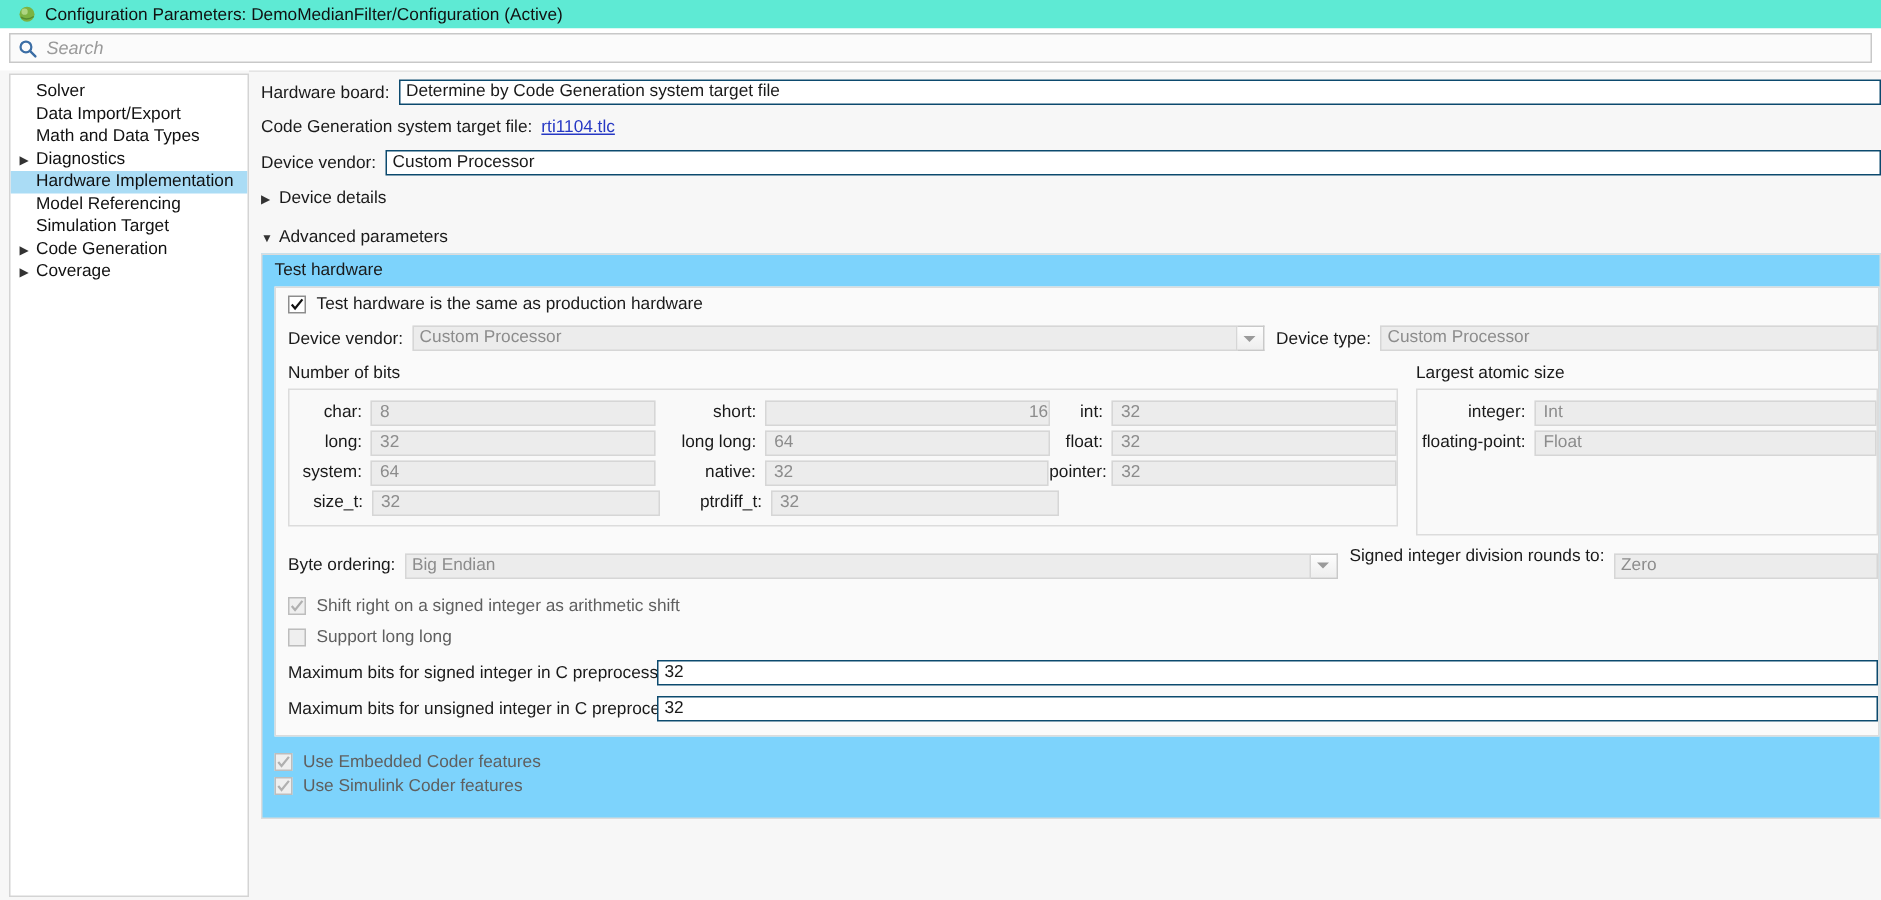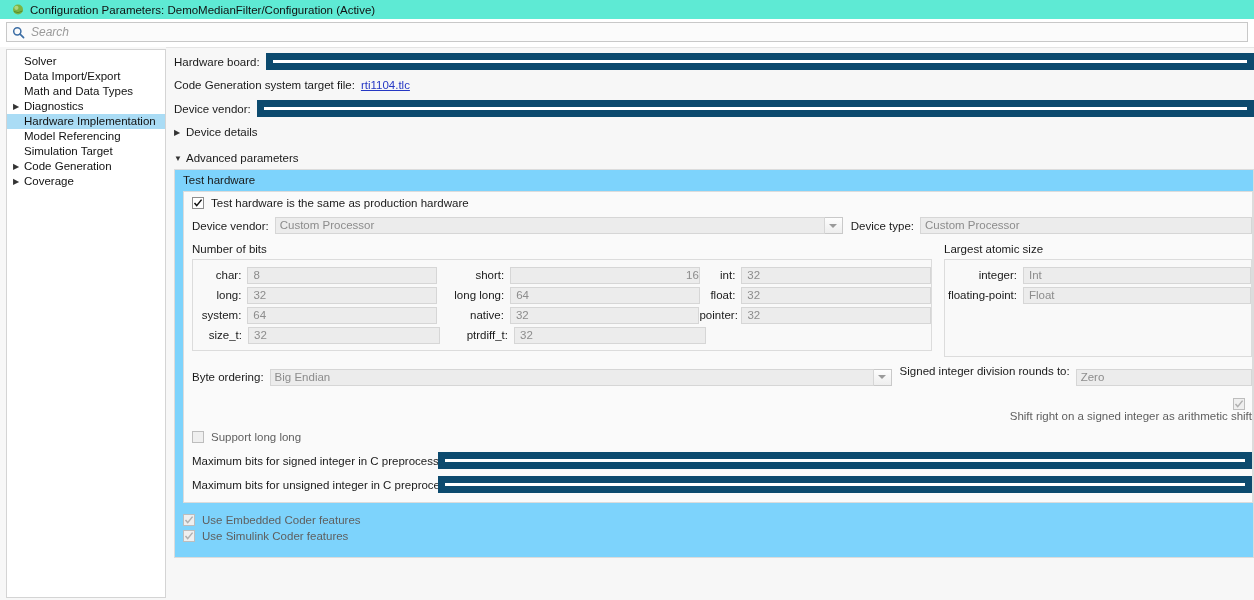--- a/index.html
+++ b/index.html
@@ -119,21 +119,21 @@
 
   .row {
     display: flex;
     align-items: center;
     margin-bottom: 8px;
   }
   .lbl { white-space: nowrap; color: #1a1a1a; }
 
   .fld {
     height: 17px;
-    border: 7px solid #0c4a6e;
+    border: 1px solid #0c4a6e;
     background: #ffffff;
     box-sizing: border-box;
     line-height: 15px;
     padding-left: 4px;
     font-size: 11.5px;
     color: #1a1a1a;
     overflow: hidden;
     white-space: nowrap;
   }
   .fld.disabled {
@@ -437,21 +437,21 @@
         <div class="row" style="margin-top:8px;margin-bottom:9px;">
           <span class="lbl" style="margin-right:6px;">Byte ordering:</span>
           <span class="fld disabled" style="width:604px;">Big Endian</span>
           <span class="combo-btn">
             <span class="arr"></span>
           </span>
           <span class="lbl" style="margin:0 6px 12px 8px;">Signed integer division rounds to:</span>
           <span class="fld disabled grow">Zero</span>
         </div>
 
-        <div class="cb-row" style="margin-bottom:9px;flex-direction:column;">
+        <div class="cb-row" style="margin-bottom:9px;">
           <span class="cb disabled">
             <svg width="10" height="10" viewBox="0 0 10 10">
               <polyline points="1.5,5 3.7,7.6 8.6,1.6" stroke="#b0b0b0" stroke-width="1.5" fill="none"></polyline>
             </svg>
           </span>
           <span class="cb-label dim">Shift right on a signed integer as arithmetic shift</span>
         </div>
 
         <div class="cb-row" style="margin-bottom:9px;">
           <span class="cb disabled"></span>

